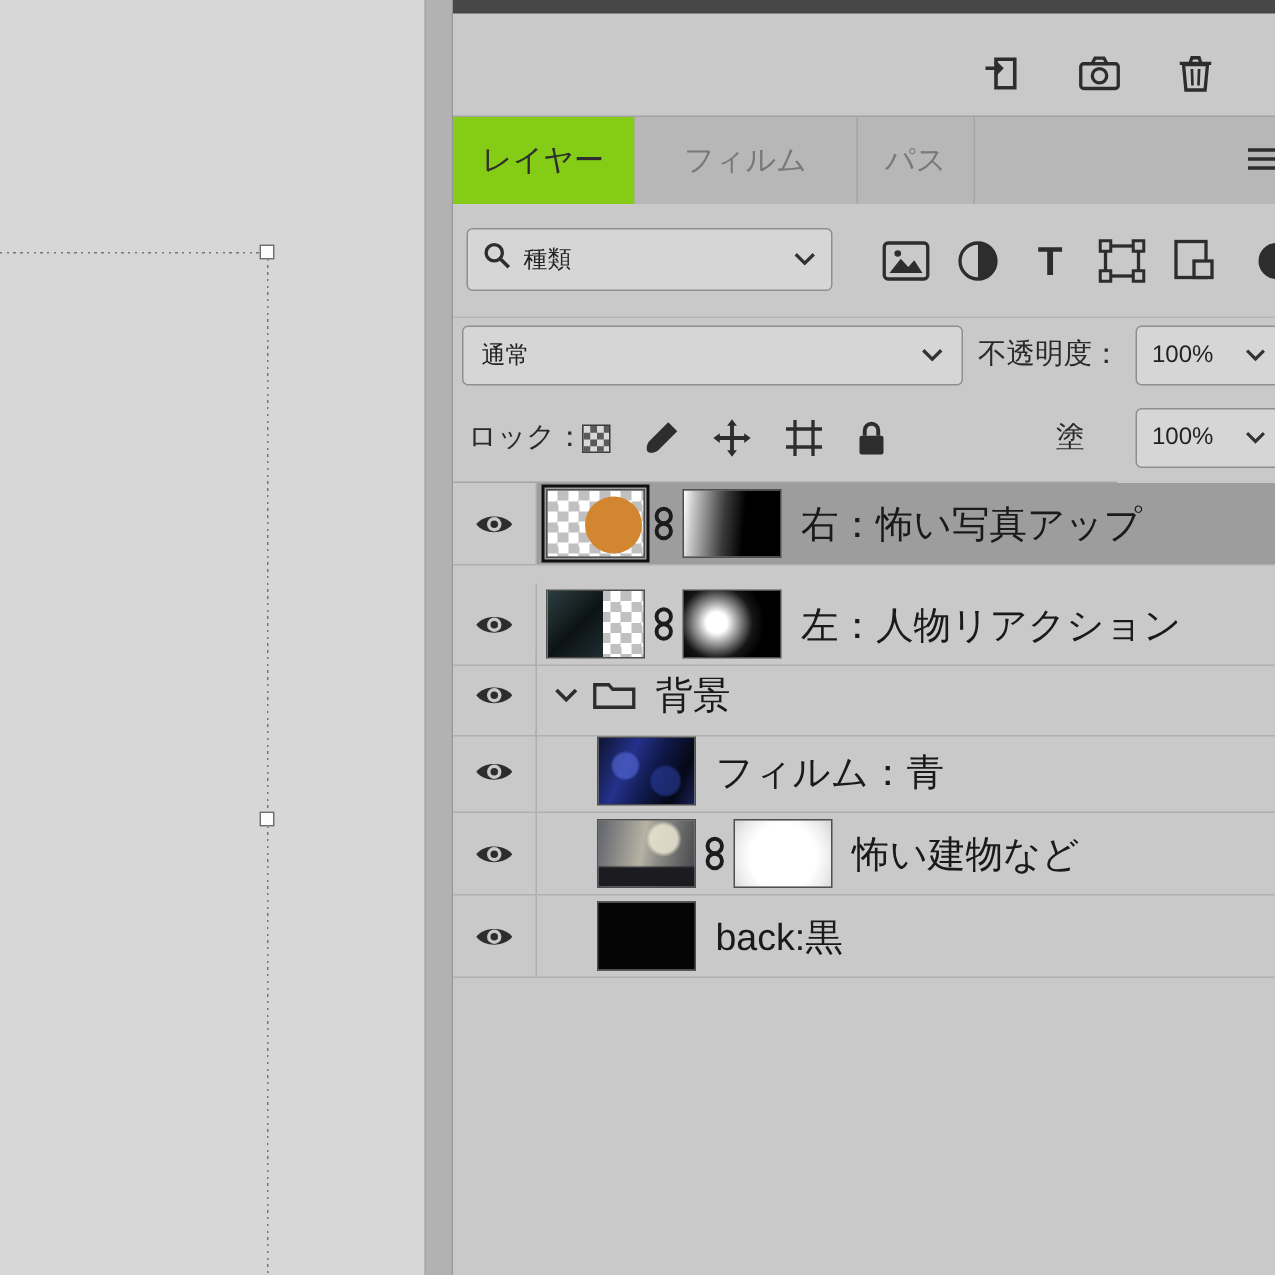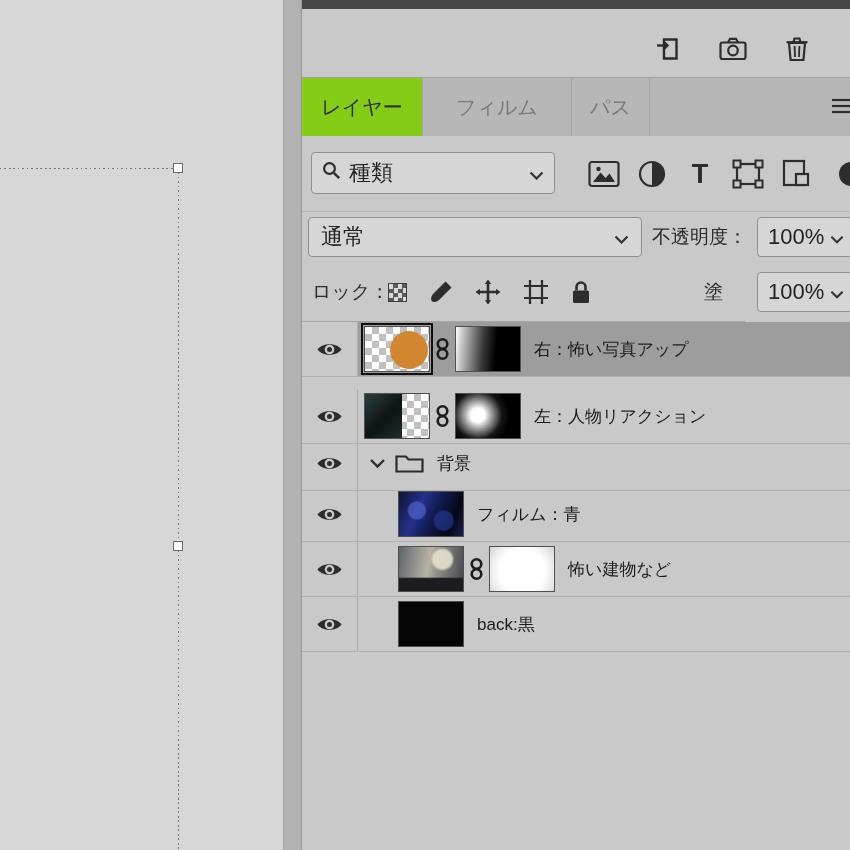--- a/index.html
+++ b/index.html
@@ -36,21 +36,21 @@
   .tab{height:58px;line-height:58px;text-align:center;font-size:20px;color:#787878;
     border-right:1px solid #a6a6a6;box-sizing:border-box;}
   .tab.active{background:#84cc16;color:#2e2e2e;}
   #tab-layers{width:121px;}
   #tab-channels{width:149px;}
   #tab-paths{width:78px;}
   #panel-menu{position:absolute;right:-5px;top:20px;width:24px;height:18px;}
 
   #filter-row{left:0;top:136px;width:549px;height:76px;border-bottom:1px solid #b6b6b6;box-sizing:border-box;}
   .dropdown{position:absolute;background:#d6d6d6;border:1px solid #8f8f8f;border-radius:4px;
-    display:flex;align-items:center;box-sizing:border-box;font-size:22px;color:#222;}
+    display:flex;align-items:center;box-sizing:border-box;font-size:16px;color:#222;}
   #kind-dropdown{left:9px;top:16px;width:244px;height:42px;padding:0 10px;gap:8px;}
   #kind-dropdown .chev{margin-left:auto;}
   .filter-icons{position:absolute;left:285px;top:18px;width:300px;height:40px;
     display:flex;gap:14px;align-items:center;}
   .f-icon{width:34px;height:34px;display:flex;align-items:center;justify-content:center;cursor:pointer;}
   .f-icon.txt{font-size:27px;font-weight:bold;color:#2d2d2d;}
 
   #blend-row{left:0;top:212px;width:549px;height:50px;}
   #blend-dropdown{left:6px;top:5px;width:334px;height:40px;padding:0 12px;}
   #blend-dropdown .chev{margin-left:auto;}
@@ -68,21 +68,21 @@
   #fill-dropdown{top:10px;}
 
   
   #layers-list{left:0;top:322px;width:549px;height:528px;}
   .layer-row{position:absolute;left:0;width:549px;height:55px;border-bottom:1px solid #b0b0b0;
     box-sizing:border-box;display:flex;cursor:pointer;}
   .eye-cell{width:56px;border-right:1px solid #aeaeae;display:flex;align-items:center;
     justify-content:center;box-sizing:border-box;flex:none;}
   .row-content{flex:1;display:flex;align-items:center;min-width:0;}
   .row-content.selected{background:#9d9d9d;}
-  .layer-name{font-size:17px;color:#1a1a1a;margin-left:13px;white-space:nowrap;}
+  .layer-name{font-size:25px;color:#1a1a1a;margin-left:13px;white-space:nowrap;}
 
   .thumb{position:relative;width:66px;height:46px;border:1px solid #4f4f4f;
     box-sizing:border-box;overflow:hidden;flex:none;}
   .checker{background:repeating-conic-gradient(#c0c0c0 0 90deg,#ffffff 0 180deg);background-size:14px 14px;}
   .sel-frame{outline:2px solid #101010;outline-offset:1px;}
   .t1 .dot{position:absolute;left:25px;top:4px;width:38px;height:38px;border-radius:50%;background:#d2862f;}
   .t2 .img{position:absolute;left:0;top:0;width:58%;height:100%;
     background:linear-gradient(135deg,#2c3e40 0%,#0d1314 55%,#1e2e31 100%);}
   .mask{width:66px;height:46px;border:1px solid #4f4f4f;box-sizing:border-box;flex:none;}
   .m1{background:linear-gradient(95deg,#ffffff 0%,#c9c9c9 10%,#3a3a3a 42%,#000 62%);}

